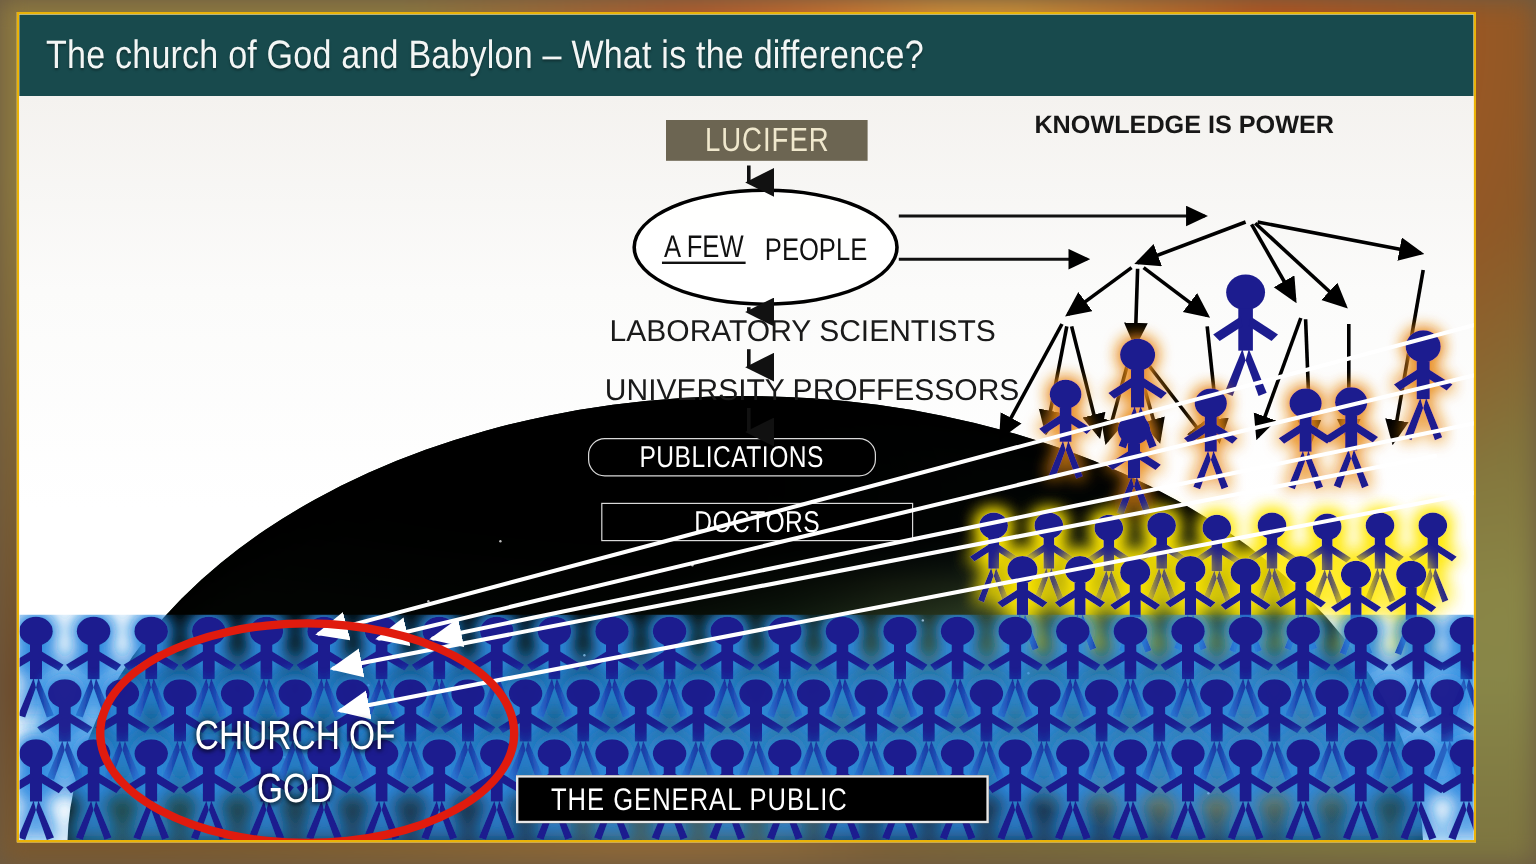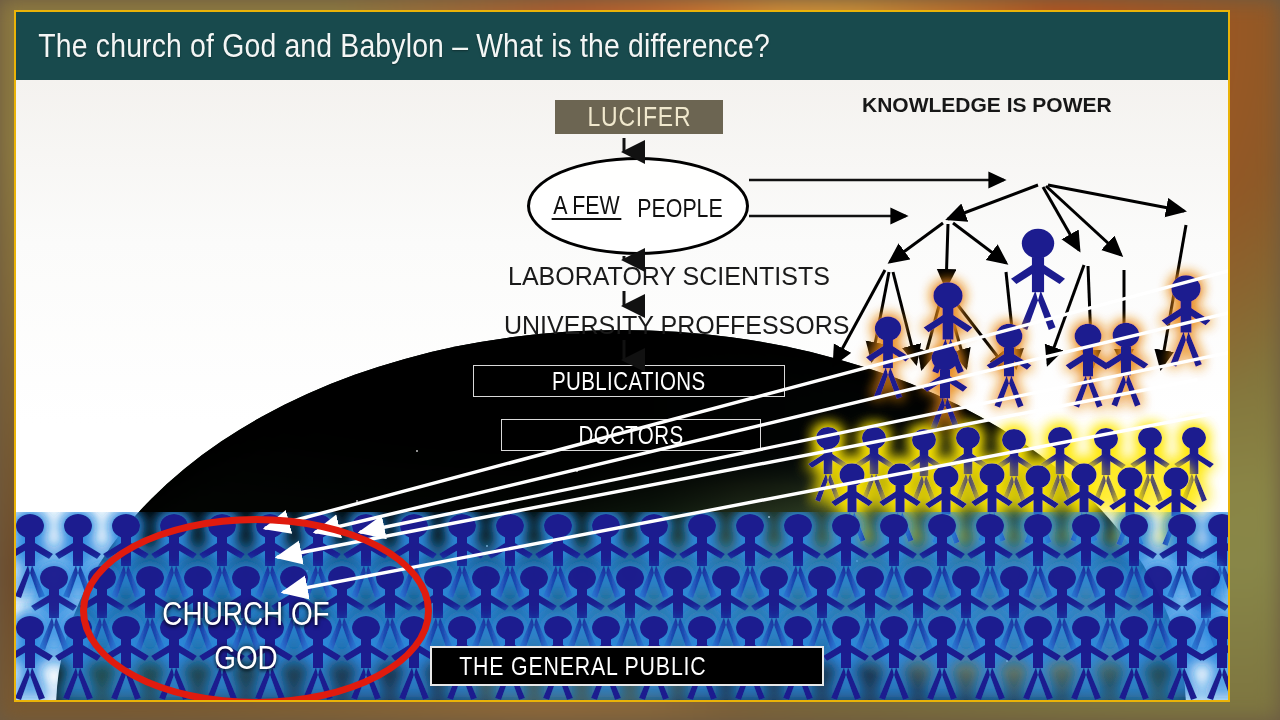--- a/index.html
+++ b/index.html
@@ -614,21 +614,21 @@
     </div>
 
     <div class="chain-text" style="left:492px; top:182px;">
       <span class="cond">LABORATORY SCIENTISTS</span>
     </div>
 
     <div class="chain-text" style="left:488px; top:231px;">
       <span class="cond">UNIVERSITY PROFFESSORS</span>
     </div>
 
-    <div class="blackbox" style="left:457px; top:285px; width:312px; height:32px;">
+    <div class="blackbox" style="left:474px; top:285px; width:240px; height:32px;border-radius:14px;">
       <span class="cond">PUBLICATIONS</span>
     </div>
 
     <div class="blackbox" style="left:485px; top:339px; width:260px; height:32px;">
       <span class="cond">DOCTORS</span>
     </div>
 
     <svg class="layer" viewBox="0 0 1216 624">
       <g stroke="#111" stroke-width="3" fill="none" marker-end="url(#ah2)">
         <path d="M608,58 L608,72"></path>

